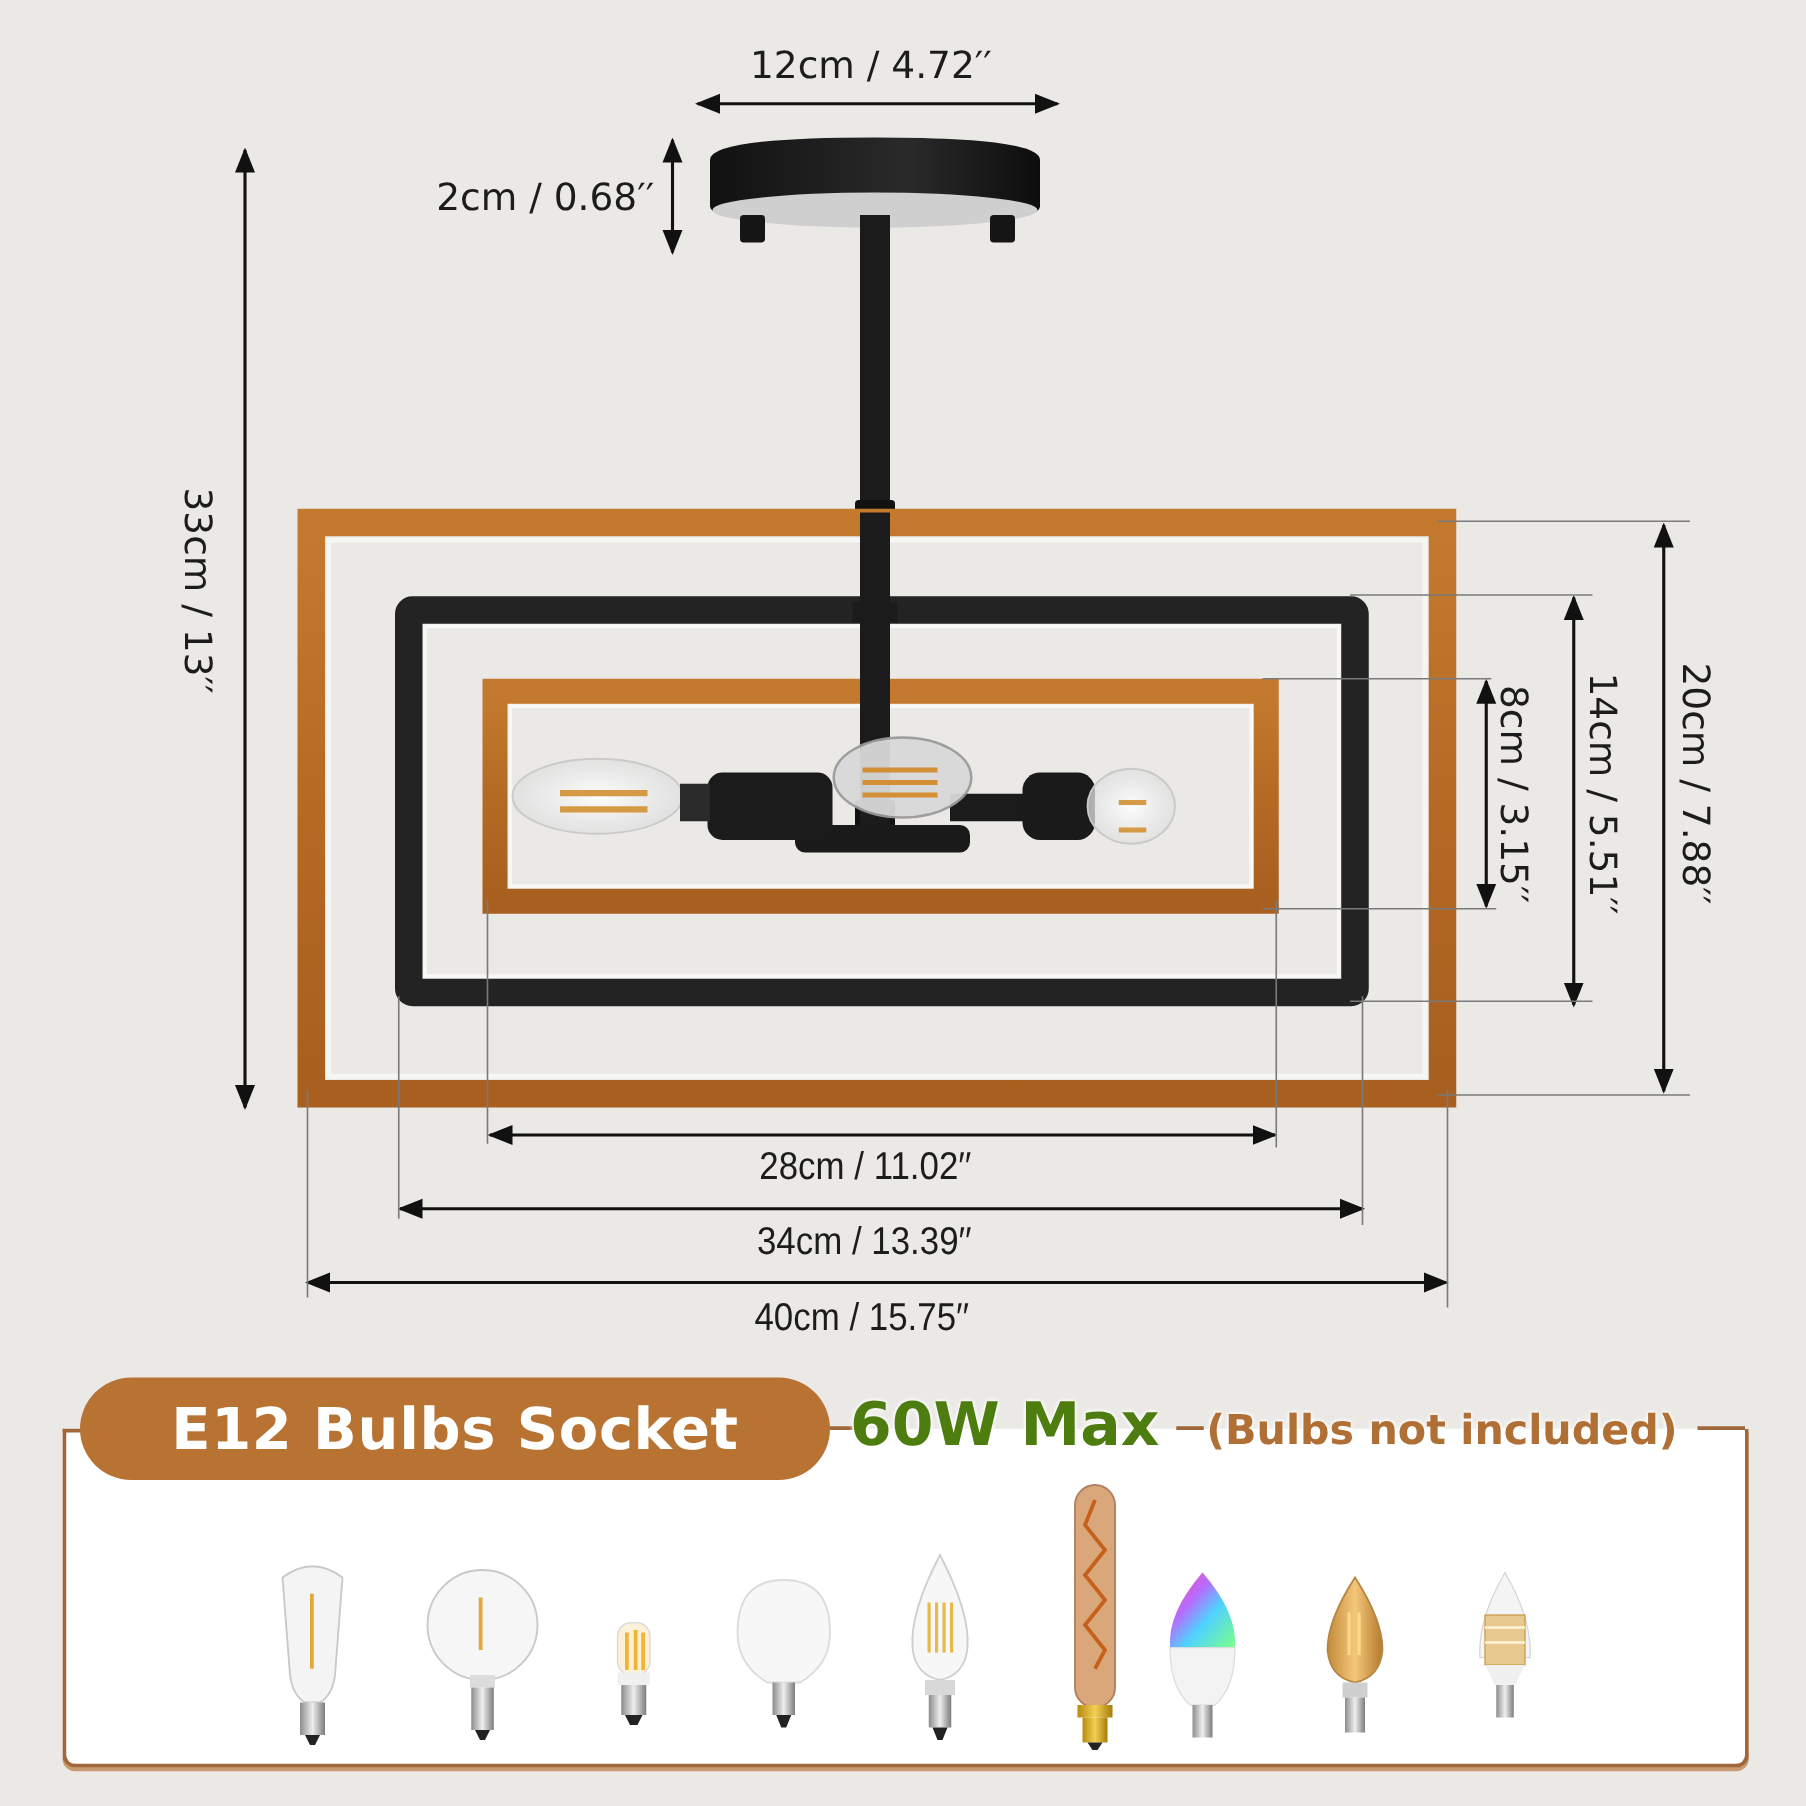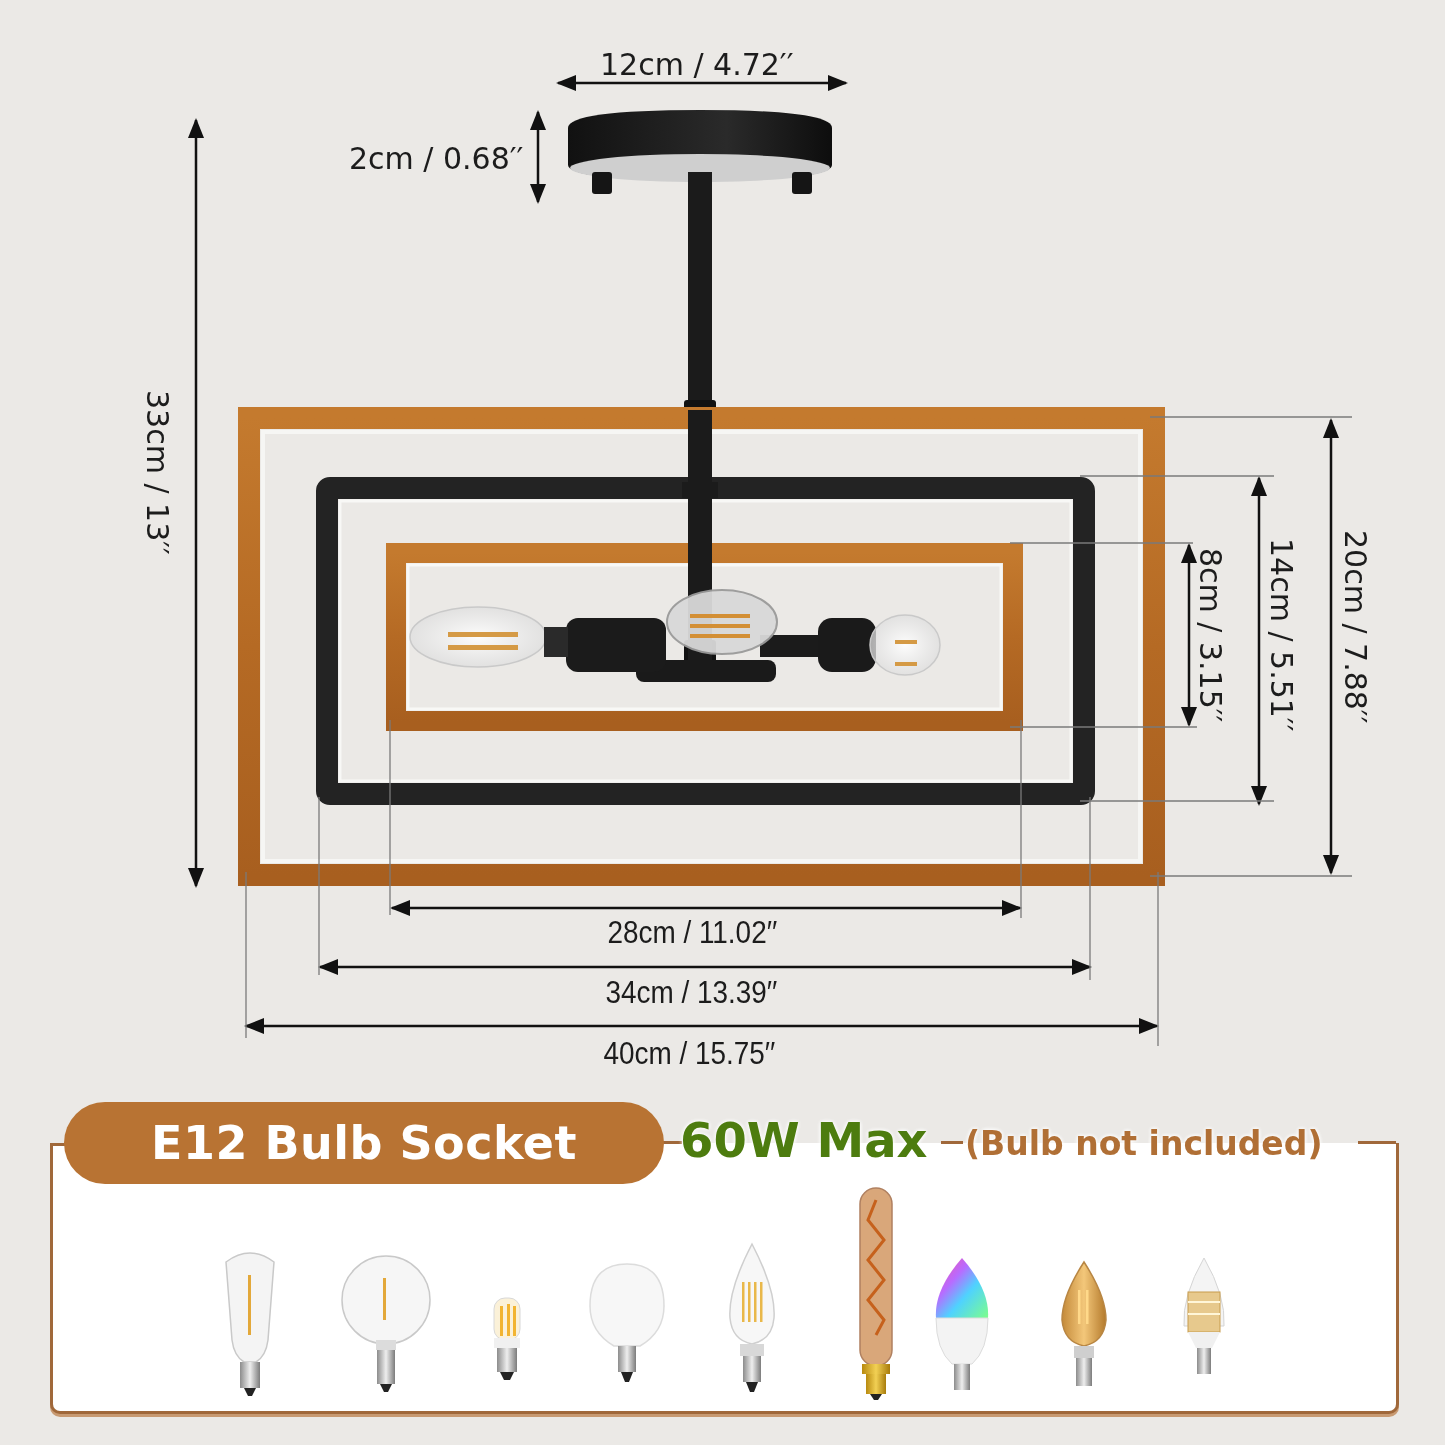--- a/index.html
+++ b/index.html
@@ -115,41 +115,41 @@
     <line x1="1010" y1="727" x2="1197" y2="727"></line>
     <line x1="246" y1="872" x2="246" y2="1038"></line>
     <line x1="1158" y1="872" x2="1158" y2="1046"></line>
     <line x1="319" y1="797" x2="319" y2="975"></line>
     <line x1="1090" y1="797" x2="1090" y2="980"></line>
     <line x1="390" y1="720" x2="390" y2="915"></line>
     <line x1="1021" y1="720" x2="1021" y2="918"></line>
   </g>
 </svg>
 
-<div class="dim-label" style="left:600px; top:38px;margin-top:12px;">12cm / 4.72′′</div>
+<div class="dim-label" style="left:600px; top:38px;">12cm / 4.72′′</div>
 <div class="dim-label" style="left:349px; top:144px;">2cm / 0.68′′</div>
 <div class="dim-label vert" style="left:142px; top:390px;">33cm / 13′′</div>
 <div class="dim-label vert" style="left:1340px; top:530px;">20cm / 7.88′′</div>
 <div class="dim-label vert" style="left:1266px; top:538px;">14cm / 5.51′′</div>
 <div class="dim-label vert" style="left:1195px; top:548px;">8cm / 3.15′′</div>
 <div class="dim-label cond" style="left:598px; top:917px;">28cm / 11.02′′</div>
 <div class="dim-label cond" style="left:596px; top:977px;">34cm / 13.39′′</div>
 <div class="dim-label cond" style="left:594px; top:1038px;">40cm / 15.75′′</div>
 
 <div class="panel"></div>
 <div class="abs" style="left:50px; top:1143px; width:16px; height:3px; background:#a0683a;"></div>
 <div class="abs" style="left:660px; top:1141px; width:22px; height:3px; background:#a0683a;"></div>
 <div class="abs" style="left:941px; top:1141px; width:22px; height:3px; background:#a0683a;"></div>
 <div class="abs" style="left:1358px; top:1141px; width:38px; height:3px; background:#a0683a;"></div>
 
 <div class="pill">
-  <span>E12 Bulb Socket</span>
+  <span>E12 Bulbs Socket</span>
 </div>
 <div class="watt">60W Max</div>
-<div class="note">(Bulb not included)</div>
+<div class="note">(Bulbs not included)</div>
 
 <svg width="1445" height="1445" viewBox="0 0 1445 1445" style="pointer-events:none;">
   <defs>
     <linearGradient id="base" x1="0" y1="0" x2="1" y2="0">
       <stop offset="0" stop-color="#8c8c8c"></stop>
         <stop offset="0.5" stop-color="#eeeeee"></stop>
         <stop offset="1" stop-color="#7c7c7c"></stop>
     </linearGradient>
     <linearGradient id="gold" x1="0" y1="0" x2="1" y2="0">
       <stop offset="0" stop-color="#b88a10"></stop>

